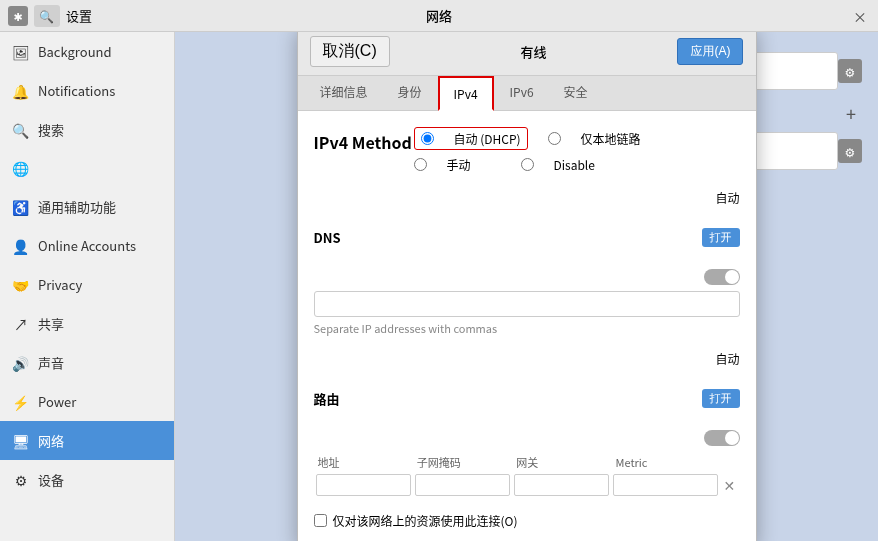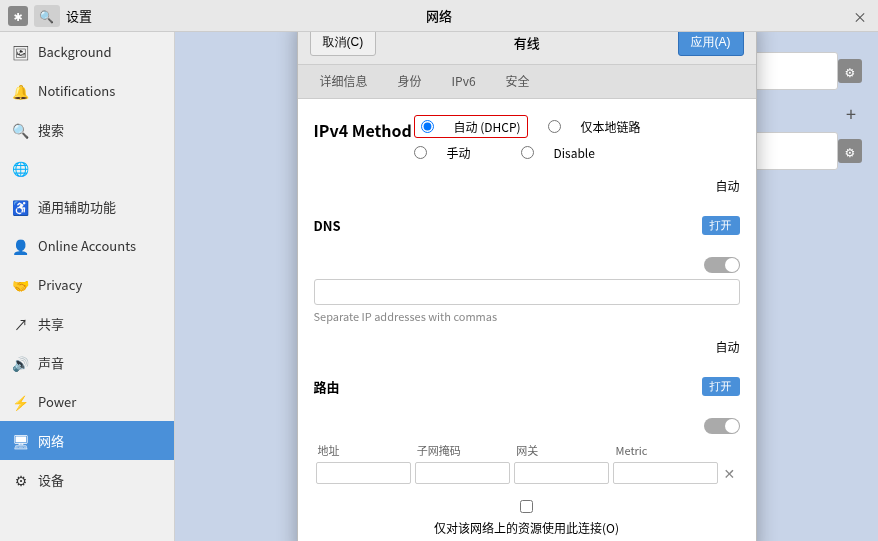--- a/index.html
+++ b/index.html
@@ -126,21 +126,21 @@
       background: #e8e8e8;
       border-bottom: 1px solid #ccc;
       border-radius: 4px 4px 0 0;
     }
     .dialog-cancel-btn {
       background: #f0f0f0;
       border: 1px solid #bbb;
       border-radius: 3px;
       padding: 4px 12px;
       cursor: pointer;
-      font-size: 12px;
+      font-size: 16px;
     }
     .dialog-title {
       font-size: 13px;
       font-weight: 500;
     }
     .dialog-apply-btn {
       background: #4a90d9;
       color: white;
       border: 1px solid #3070b9;
       border-radius: 3px;
@@ -308,21 +308,20 @@
       font-size: 14px;
       padding: 0 2px;
     }
 
     
     .checkbox-row {
       display: flex;
       align-items: center;
       gap: 6px;
       font-size: 12px;
-      flex-direction: column;
     }
     .checkbox-row input[type="checkbox"] {
       cursor: pointer;
     }
 
     
     .gear-icon-right {
       position: absolute;
       right: 16px;
       width: 24px; height: 24px;
@@ -423,20 +422,21 @@
 
         <div class="dialog-header">
           <button class="dialog-cancel-btn">取消(C)</button>
           <span class="dialog-title">有线</span>
           <button class="dialog-apply-btn">应用(A)</button>
         </div>
 
         <div class="dialog-tabs">
           <div class="dialog-tab">详细信息</div>
           <div class="dialog-tab">身份</div>
+          <div class="dialog-tab active">IPv4</div>
           <div class="dialog-tab">IPv6</div>
           <div class="dialog-tab">安全</div>
         </div>
 
         <div class="dialog-content">
 
           <div class="method-row">
             <div class="method-label">IPv4 Method</div>
             <div class="method-options">
               <div class="method-options-row">

